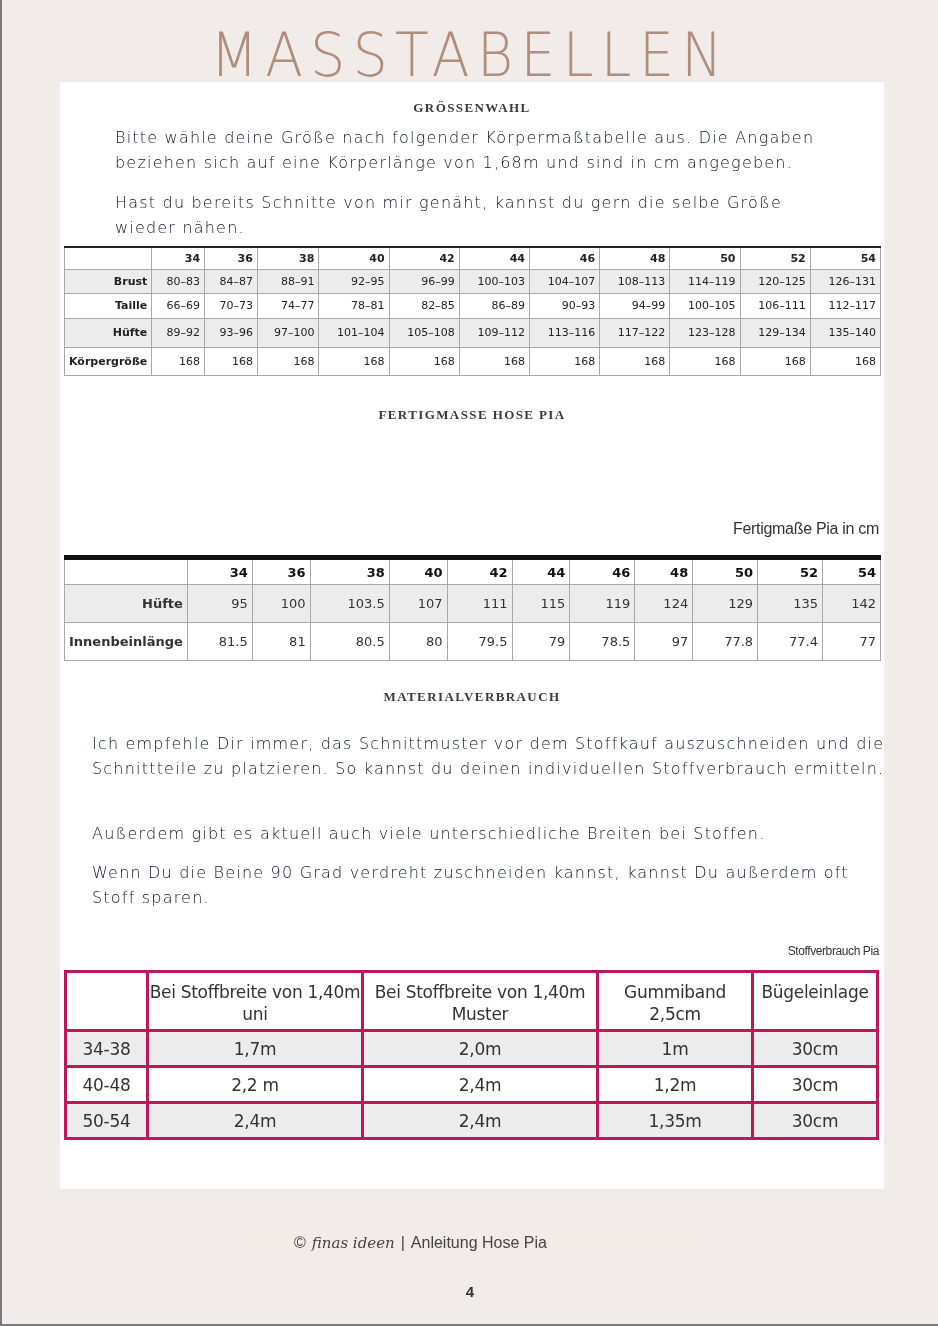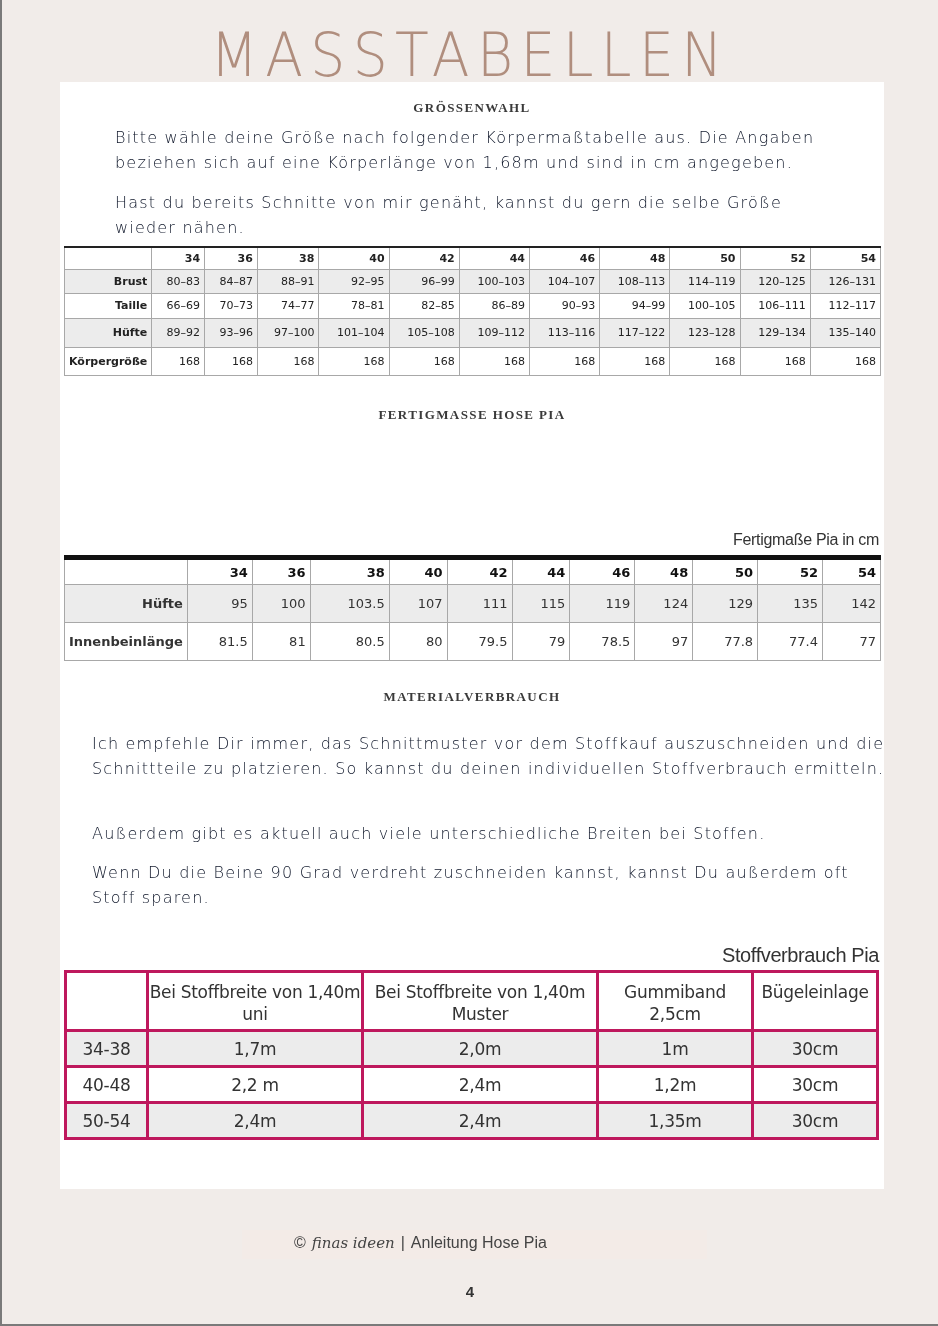--- a/index.html
+++ b/index.html
@@ -49,29 +49,29 @@
     
     .t1 { left: 4px; top: 164px; width: 817px; font-family: "DejaVu Sans", sans-serif; font-size: 11px; border-top: 2px solid #222; }
     .t1 td { border: 1px solid #a8a8a8; text-align: right; padding: 0 4px; color: #222; }
     .t1 td.rh { font-weight: bold; width: 80px; }
     .t1 tr.head td { font-weight: bold; height: 22px; }
     .t1 tr.r-brust td { height: 24px; background: #ececec; }
     .t1 tr.r-taille td { height: 25px; }
     .t1 tr.r-hufte td { height: 29px; background: #ececec; }
     .t1 tr.r-korper td { height: 28px; }
     
-    .cap2 { position: absolute; right: 5px; top: 449px; font-size: 16px; color: #333; letter-spacing: -0.3px; }
+    .cap2 { position: absolute; right: 5px; top: 438px; font-size: 16px; color: #333; letter-spacing: -0.3px; }
     .t2 { left: 4px; top: 473px; width: 817px; font-family: "DejaVu Sans", sans-serif; font-size: 13px; border-top: 5px solid #111; }
     .t2 td { border: 1px solid #a8a8a8; text-align: right; padding: 0 4px; color: #333; }
     .t2 td.rh { font-weight: bold; width: 114px; font-size: 13px; }
     .t2 tr.head td { font-weight: bold; height: 27px; color: #111; }
     .t2 tr.r-hufte td { height: 38px; background: #ececec; }
     .t2 tr.r-innen td { height: 38px; }
     
-    .cap3 { position: absolute; right: 5px; top: 862px; font-size: 20px; color: #333; letter-spacing: -0.4px; }
+    .cap3 { position: absolute; right: 5px; top: 862px; font-size: 12px; color: #333; letter-spacing: -0.4px; }
     .t3 { left: 4px; top: 888px; width: 815px; font-family: "DejaVu Sans", sans-serif; font-size: 17px; }
     .t3 td { border: 3px solid #be185d; text-align: center; color: #333; letter-spacing: -0.3px; }
     .t3 tr.head td { height: 59px; vertical-align: top; padding-top: 8px; line-height: 22px; }
     .t3 tr.row td { height: 36px; }
     .t3 tr.shade td { background: #ececec; }
     .t3 td.rh { width: 82px; text-align: center; }
     .footer-band {
       position: absolute; left: 240px; top: 1230px; width: 465px; height: 29px;
       background: #f3ebe7;
     }

